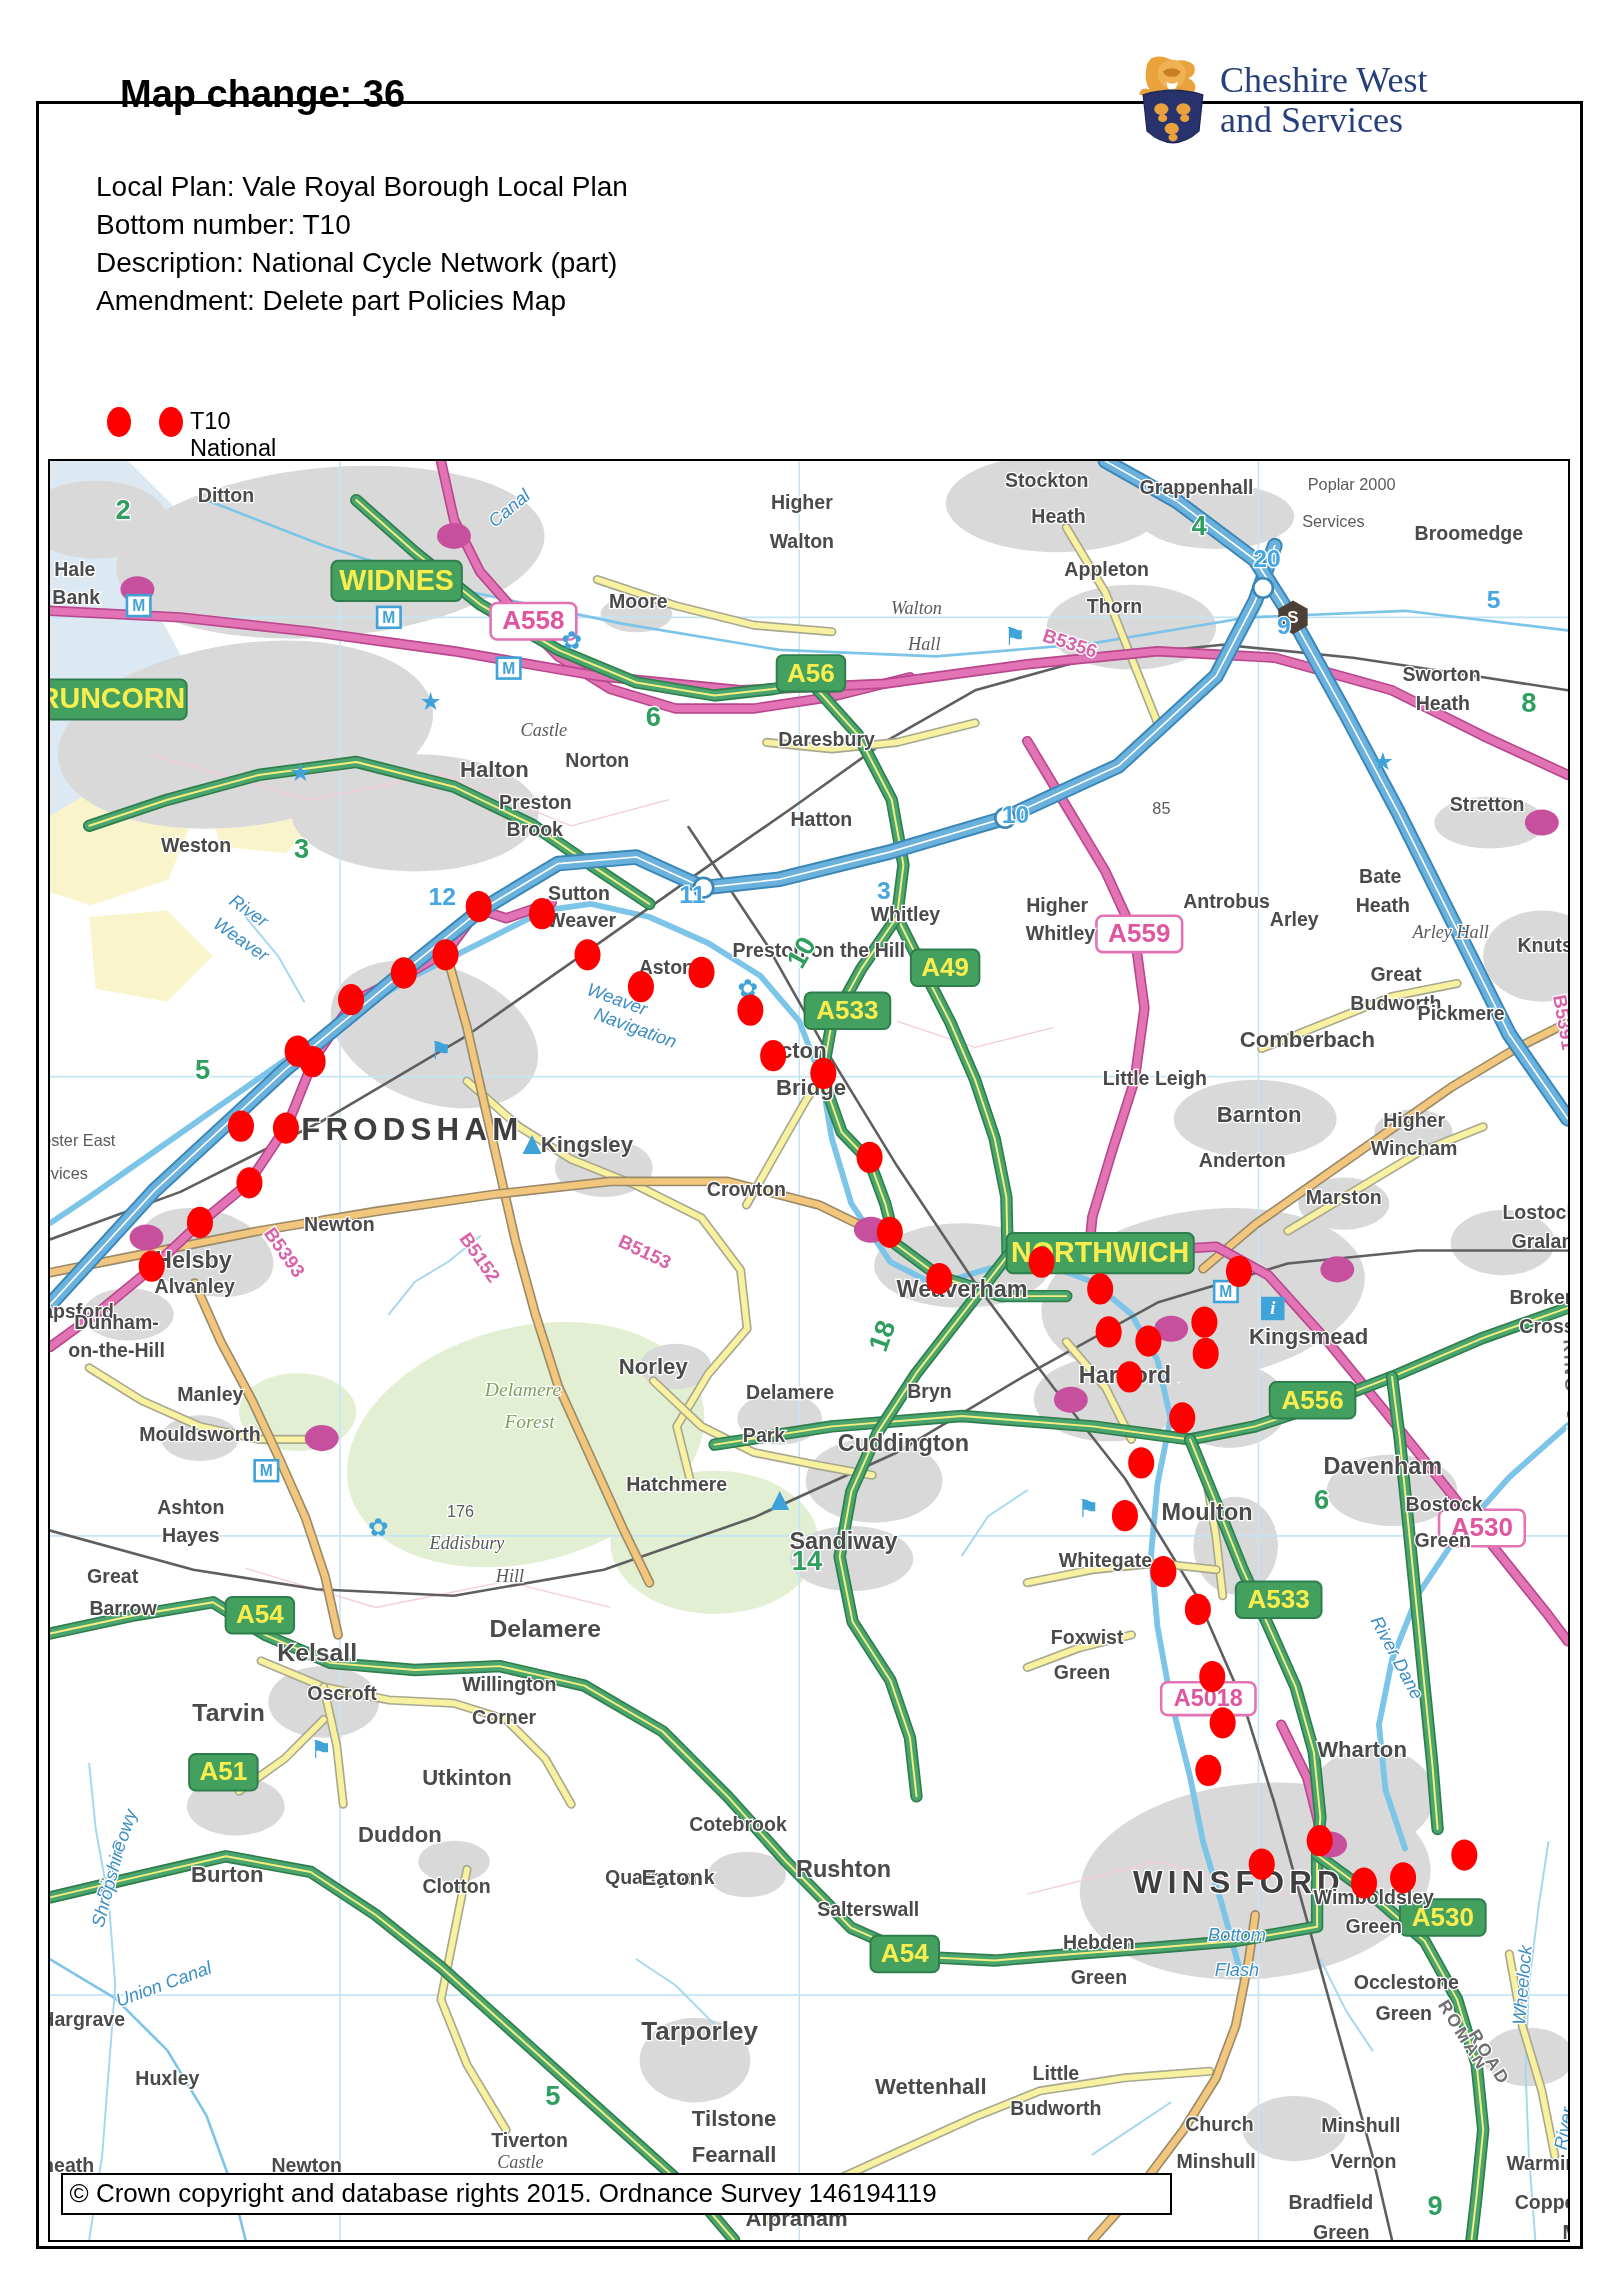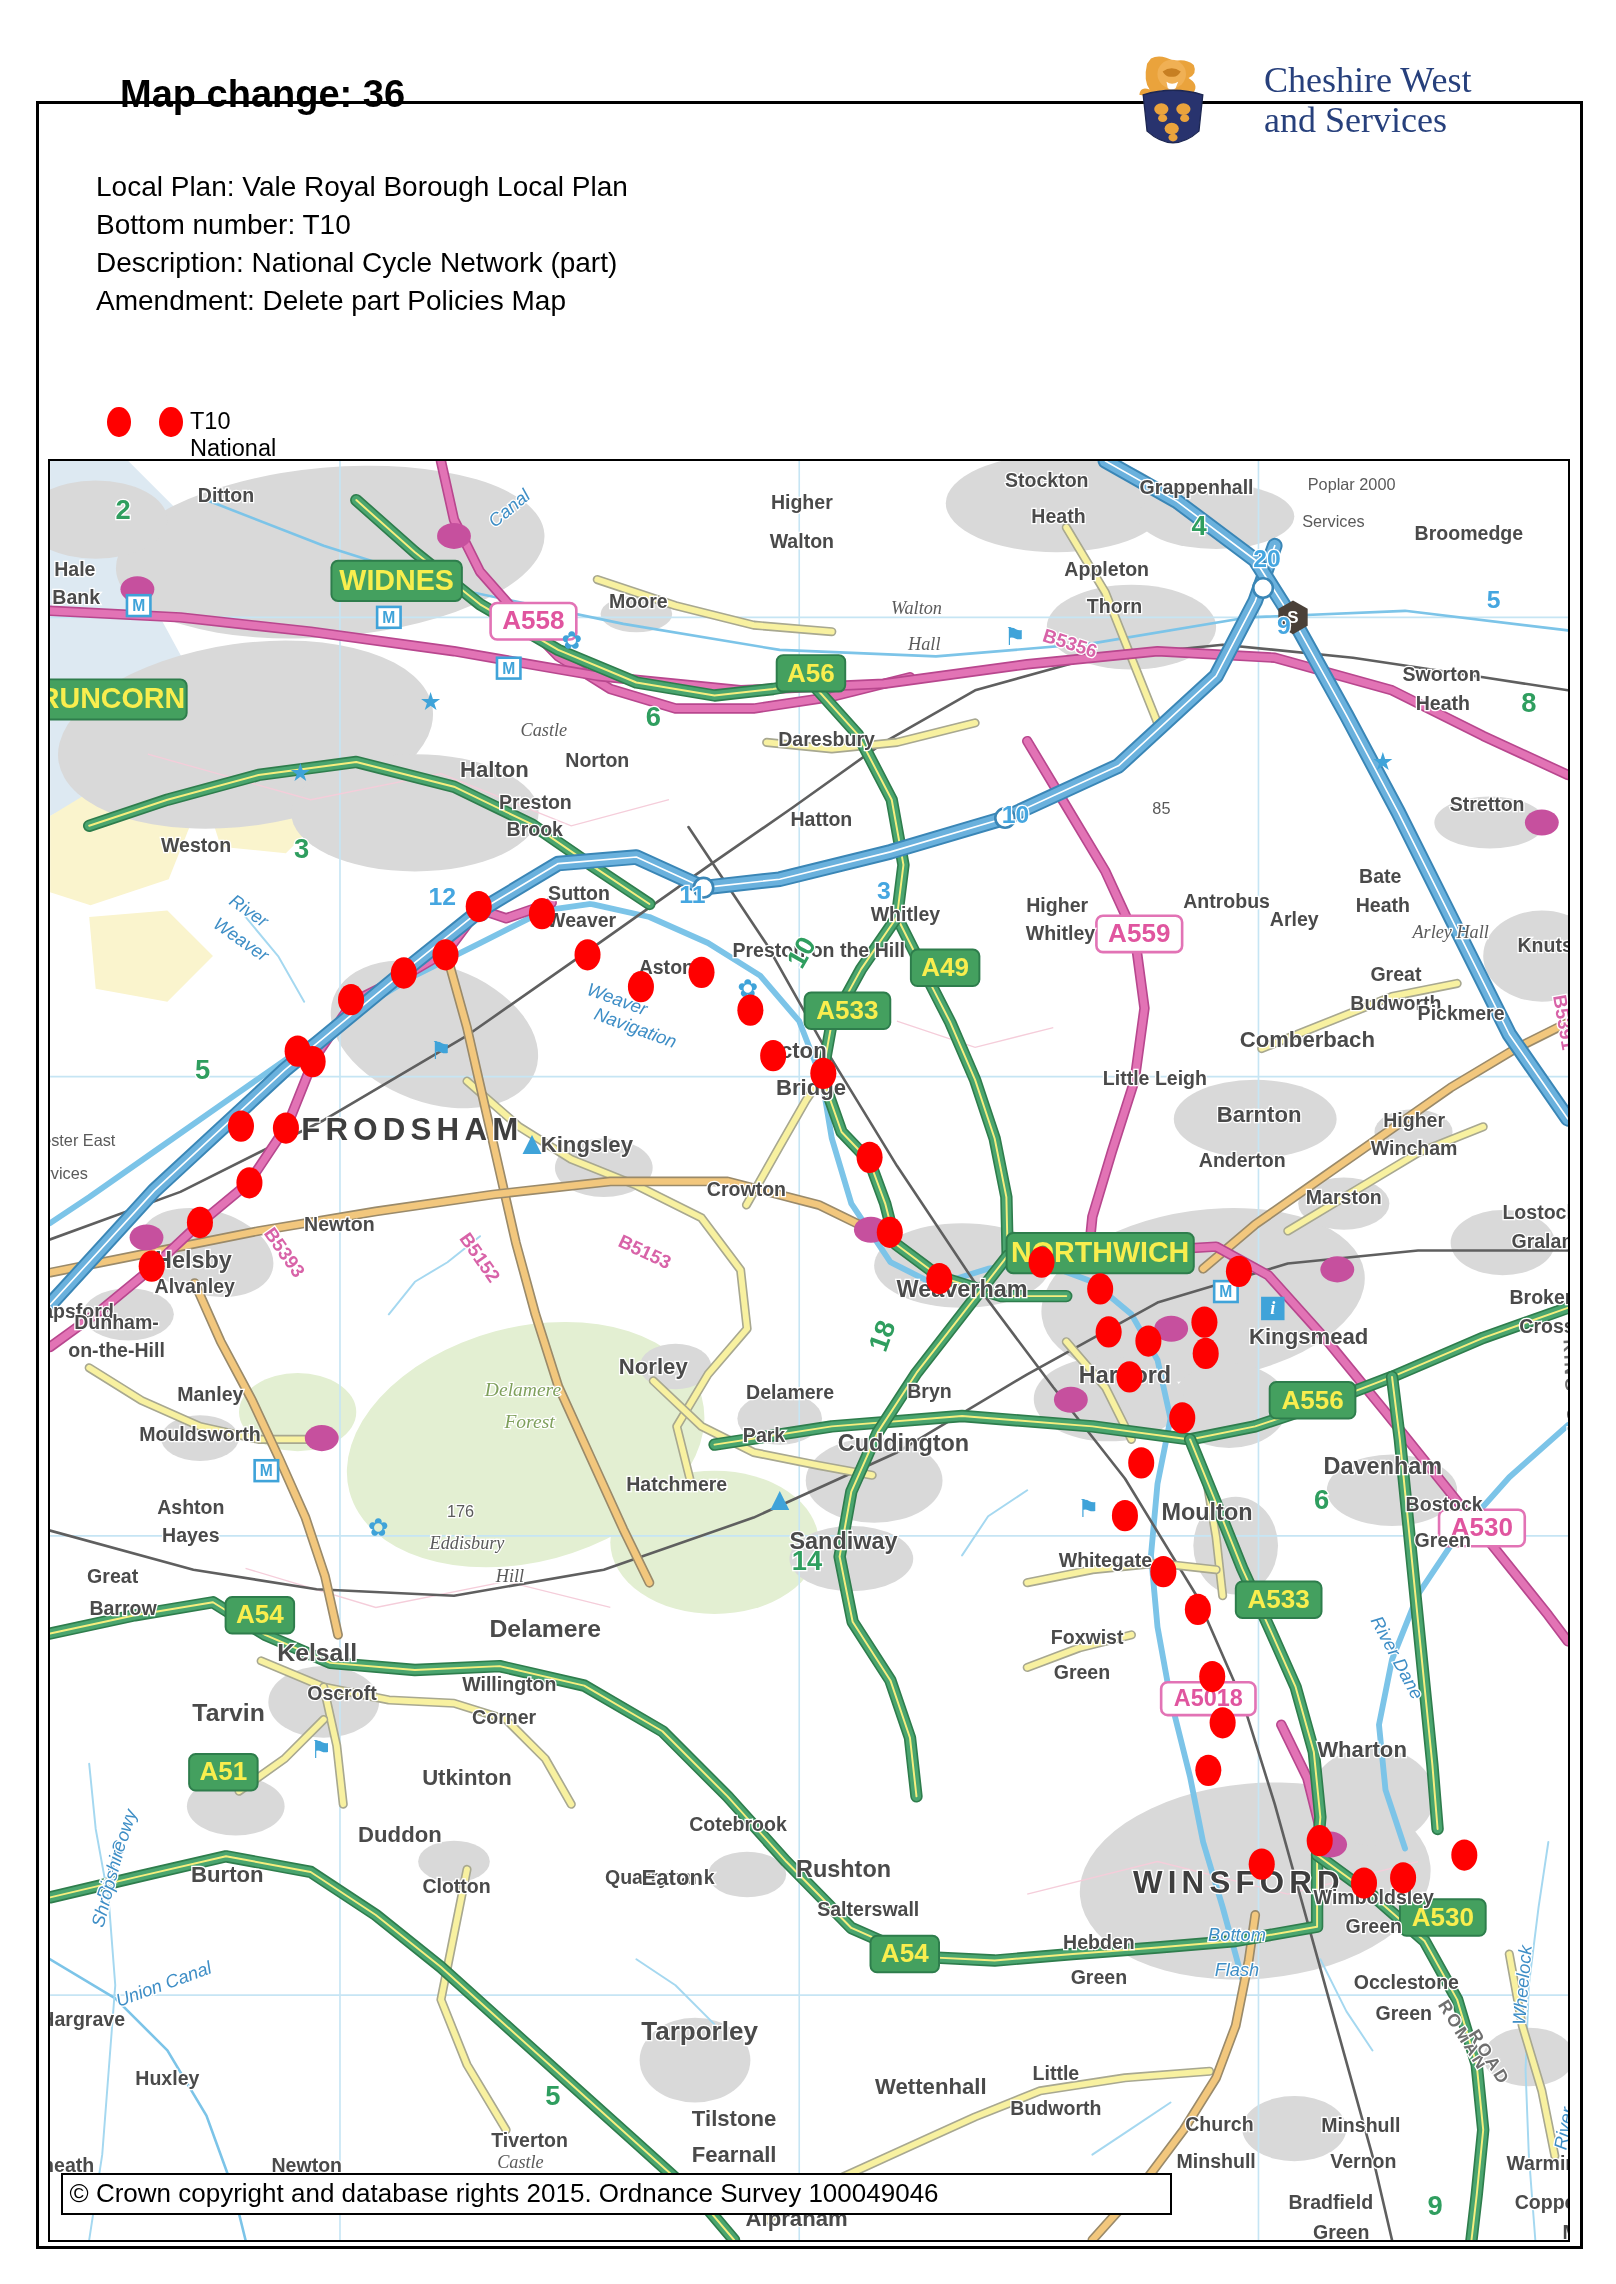--- a/index.html
+++ b/index.html
@@ -1,20 +1,20 @@
 <!DOCTYPE html>
 <html style="font-size:10.4px"><head>
 <meta charset="utf-8">
 <style>
   html,body{margin:0;padding:0;background:#fff;}
   .page{position:relative;width:1616px;height:2284px;background:#ffffff;font-family:"Liberation Sans",sans-serif;overflow:hidden;}
   .outer-border{position:absolute;left:36px;top:101px;width:1541px;height:2142px;border:3.3px solid #000;}
   .title{position:absolute;left:96px;top:73px;font-size:38px;font-weight:bold;color:#000;margin-left:24px;}
   .meta{position:absolute;left:96px;top:168px;font-size:28px;color:#000;line-height:38px;}
-  .logo-text{position:absolute;left:1220px;top:60px;font-family:"Liberation Serif",serif;font-size:36px;line-height:40px;color:#27407c;margin-left:44px;}
+  .logo-text{position:absolute;left:1220px;top:60px;font-family:"Liberation Serif",serif;font-size:36px;line-height:40px;color:#27407c;}
   .legend{position:absolute;left:0;top:0;}
   .legend-dot{position:absolute;width:23.5px;height:30px;border-radius:50%;background:#f00;}
   .legend-label{position:absolute;left:190px;top:408px;font-size:23.5px;color:#000;}
   .map-frame{position:absolute;left:48px;top:459px;width:1518px;height:1779px;border:2.6px solid #000;overflow:hidden;background:#fff;}
   .map-frame svg{display:block;overflow:hidden;}
   .copyright{position:absolute;left:61px;top:2173px;width:1094px;height:35px;background:#fff;border:2px solid #000;font-size:26px;line-height:35px;padding:1.3px 6.5px;color:#000;white-space:nowrap;}
 </style>
 </head>
 <body>
 
@@ -554,15 +554,15 @@
         <ellipse cx="1800" cy="1937" rx="20" ry="24" fill="#ff0000"></ellipse>
         <ellipse cx="1778" cy="2010" rx="20" ry="24" fill="#ff0000"></ellipse>
         <ellipse cx="1860" cy="2154" rx="20" ry="24" fill="#ff0000"></ellipse>
         <ellipse cx="1949" cy="2118" rx="20" ry="24" fill="#ff0000"></ellipse>
         <ellipse cx="2017" cy="2183" rx="20" ry="24" fill="#ff0000"></ellipse>
         <ellipse cx="2077" cy="2175" rx="20" ry="24" fill="#ff0000"></ellipse>
         <ellipse cx="2171" cy="2140" rx="20" ry="24" fill="#ff0000"></ellipse>
       </svg>
   </div>
 
-  <div class="copyright">© Crown copyright and database rights 2015. Ordnance Survey 100049046</div>
+  <div class="copyright">© Crown copyright and database rights 2015. Ordnance Survey 146194119</div>
 </div>
 
 
 </body></html>

